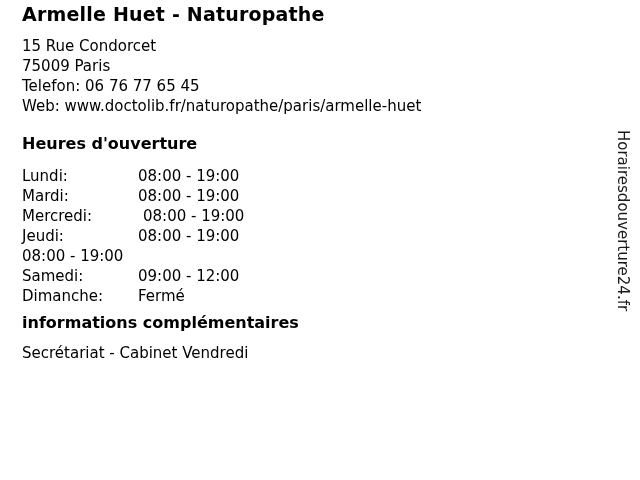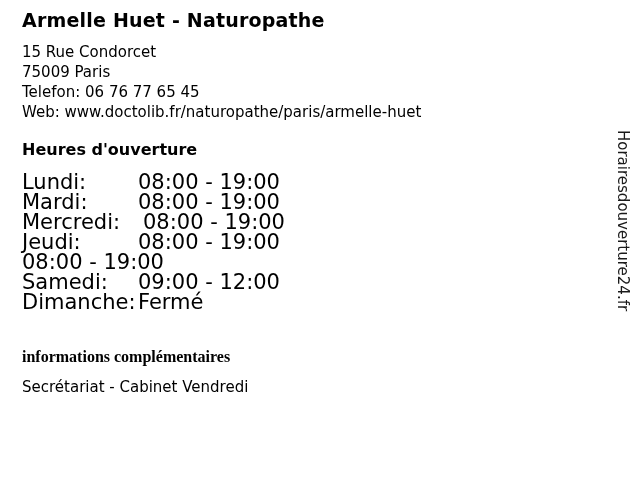--- a/index.html
+++ b/index.html
@@ -11,21 +11,21 @@
   body {
     width: 640px;
     height: 480px;
     position: relative;
     overflow: hidden;
     font-family: "DejaVu Sans", "Liberation Sans", sans-serif;
     color: #000000;
   }
   .content {
     position: absolute;
-    top: 8px;
+    top: 2px;
     left: 22px;
     right: 48px;
   }
   .page-title {
     font-size: 19px;
     font-weight: bold;
     line-height: 24px;
     margin: 0 0 10px 0;
     letter-spacing: 0.2px;
   }
@@ -36,38 +36,37 @@
   .contact-block > div {
     white-space: nowrap;
   }
   .section-heading {
     font-size: 16px;
     font-weight: bold;
     line-height: 20px;
     margin: 18px 0 12px 0;
   }
   .hours-table {
-    font-size: 21px;
+    font-size: 15px;
     line-height: 20px;
   }
   .hours-row {
     display: flex;
   }
   .hours-day {
     width: 116px;
     flex: 0 0 116px;
   }
   
   .hours-row:nth-child(3) .hours-time {
     padding-left: 5px;
   }
   .extra-heading {
-    margin-top: 35px;
+    margin-top: 7px;
     margin-bottom: 10px;
-    font-family: Liberation Serif, serif;
   }
   .extra-text {
     font-size: 15px;
     line-height: 20px;
   }
   .watermark {
     position: absolute;
     top: 130px;
     right: 8px;
     writing-mode: vertical-rl;

